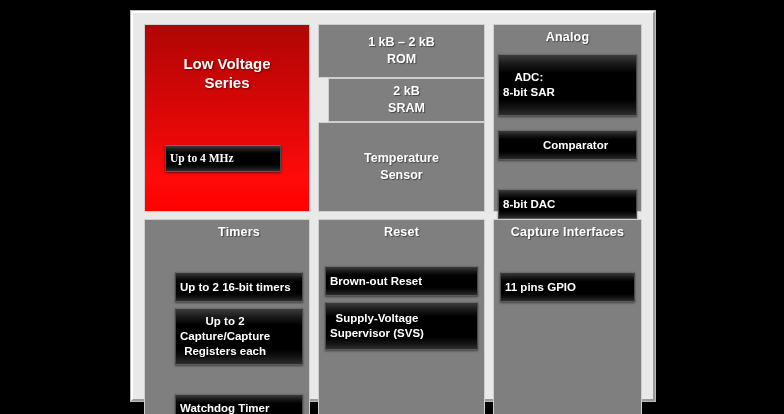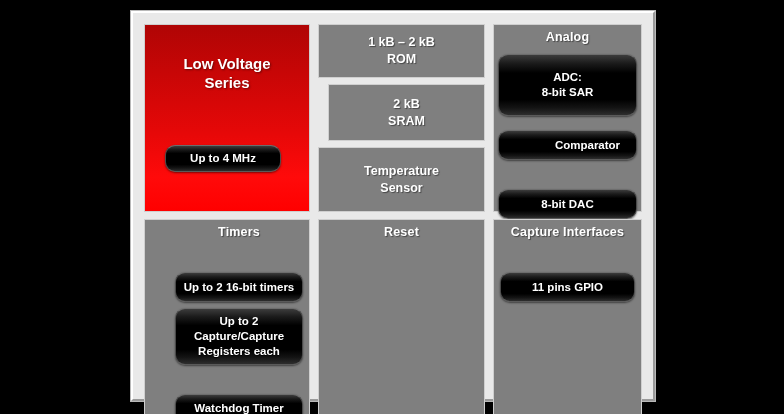--- a/index.html
+++ b/index.html
@@ -21,21 +21,21 @@
   #frame-inner{
     position:absolute; left:11px; top:11px; right:11px; bottom:11px;
     display:flex; flex-direction:column; gap:7px;
   }
   .row{display:flex; gap:8px;}
   .row-top{height:188px;}
   .row-bottom{flex:1;}
 
   
   .col-a{width:166px; display:flex; flex-direction:column; gap:6px;padding-left:24px;}
-  .col-b{width:167px; display:flex; flex-direction:column; gap:6px;}
+  .col-b{width:167px; display:flex; flex-direction:column; gap:0;}
   .col-c{flex:1; display:flex; flex-direction:column; gap:6px;}
 
   
   .panel{
     background:#7f7f7f;
     border:1px solid #cfcfcf;
     box-sizing:border-box;
     position:relative;
   }
   .panel-title{
@@ -54,46 +54,46 @@
     border:1px solid #cfcfcf;
     display:flex; flex-direction:column; align-items:center;
     justify-content:flex-start;
     position:relative;
   }
   .red-title{
     color:#ffffff; font-weight:bold; font-size:15px; line-height:1.25;
     text-align:center; margin-top:30px;
     text-shadow:1px 1px 2px rgba(0,0,0,.45);
   }
-  .red-btn-wrap{position:absolute; left:20px; right:28px; top:120px;}
+  .red-btn-wrap{position:absolute; left:20px; right:28px; top:120px;font-family:Liberation Serif, serif;}
 
   
   .memblock{
     background:#7f7f7f; border:1px solid #cfcfcf; box-sizing:border-box;
     display:flex; align-items:center; justify-content:center;
     color:#ffffff; font-weight:bold; font-size:12.5px; line-height:1.35;
     text-align:center;
     text-shadow:1px 1px 1px rgba(0,0,0,.45);
   }
   .mem-rom{height:54px;}
-  .mem-sram{height:57px;margin-left:10px;}
+  .mem-sram{height:44px;margin-left:10px;}
   .mem-temp{flex:1;}
 
   
   .btn{
     background:linear-gradient(180deg,#3c3c3c 0%,#1b1b1b 14%,#000000 30%,#000000 74%,#141414 88%,#2e2e2e 100%);
     border-top:1px solid #6d6d6d;
     border-left:1px solid #4a4a4a;
     border-right:1px solid #4a4a4a;
     border-bottom:1px solid #5a5a5a;
-    border-radius:10px;
+    border-radius:0;
     box-sizing:border-box;
     color:#ffffff; font-weight:bold; font-size:11.5px; line-height:1.3;
     text-align:center;
-    display:flex; align-items:center; justify-content:center;
+    display:flex; align-items:center; 
     padding:5px 4px;
     text-shadow:0 1px 1px rgba(0,0,0,.9);
     box-shadow:0 1px 2px rgba(0,0,0,.5);
   }
   .btn-sm{min-height:24px;}
   .btn-md{min-height:30px;margin-top:23px;}
   .btn-xl{min-height:62px;}
   .btn-lg{min-height:48px;}
 </style>
 </head>
@@ -162,20 +162,29 @@
               <span>Capture/Capture</span><br>
               <span>Registers each</span>
             </div>
           </div>
           <div class="btn btn-md">Watchdog Timer</div>
         </div>
       </div>
 
       <div class="panel col-b">
         <div class="panel-title">Reset</div>
+        <div class="panel-body">
+          <div class="btn btn-md">Brown-out Reset</div>
+          <div class="btn btn-lg">
+            <div>
+              <span>Supply-Voltage</span><br>
+              <span>Supervisor (SVS)</span>
+            </div>
+          </div>
+        </div>
       </div>
 
       <div class="panel col-c">
         <div class="panel-title">Capture Interfaces</div>
         <div class="panel-body">
           <div class="btn btn-md">11 pins GPIO</div>
         </div>
       </div>
     </div>
 

